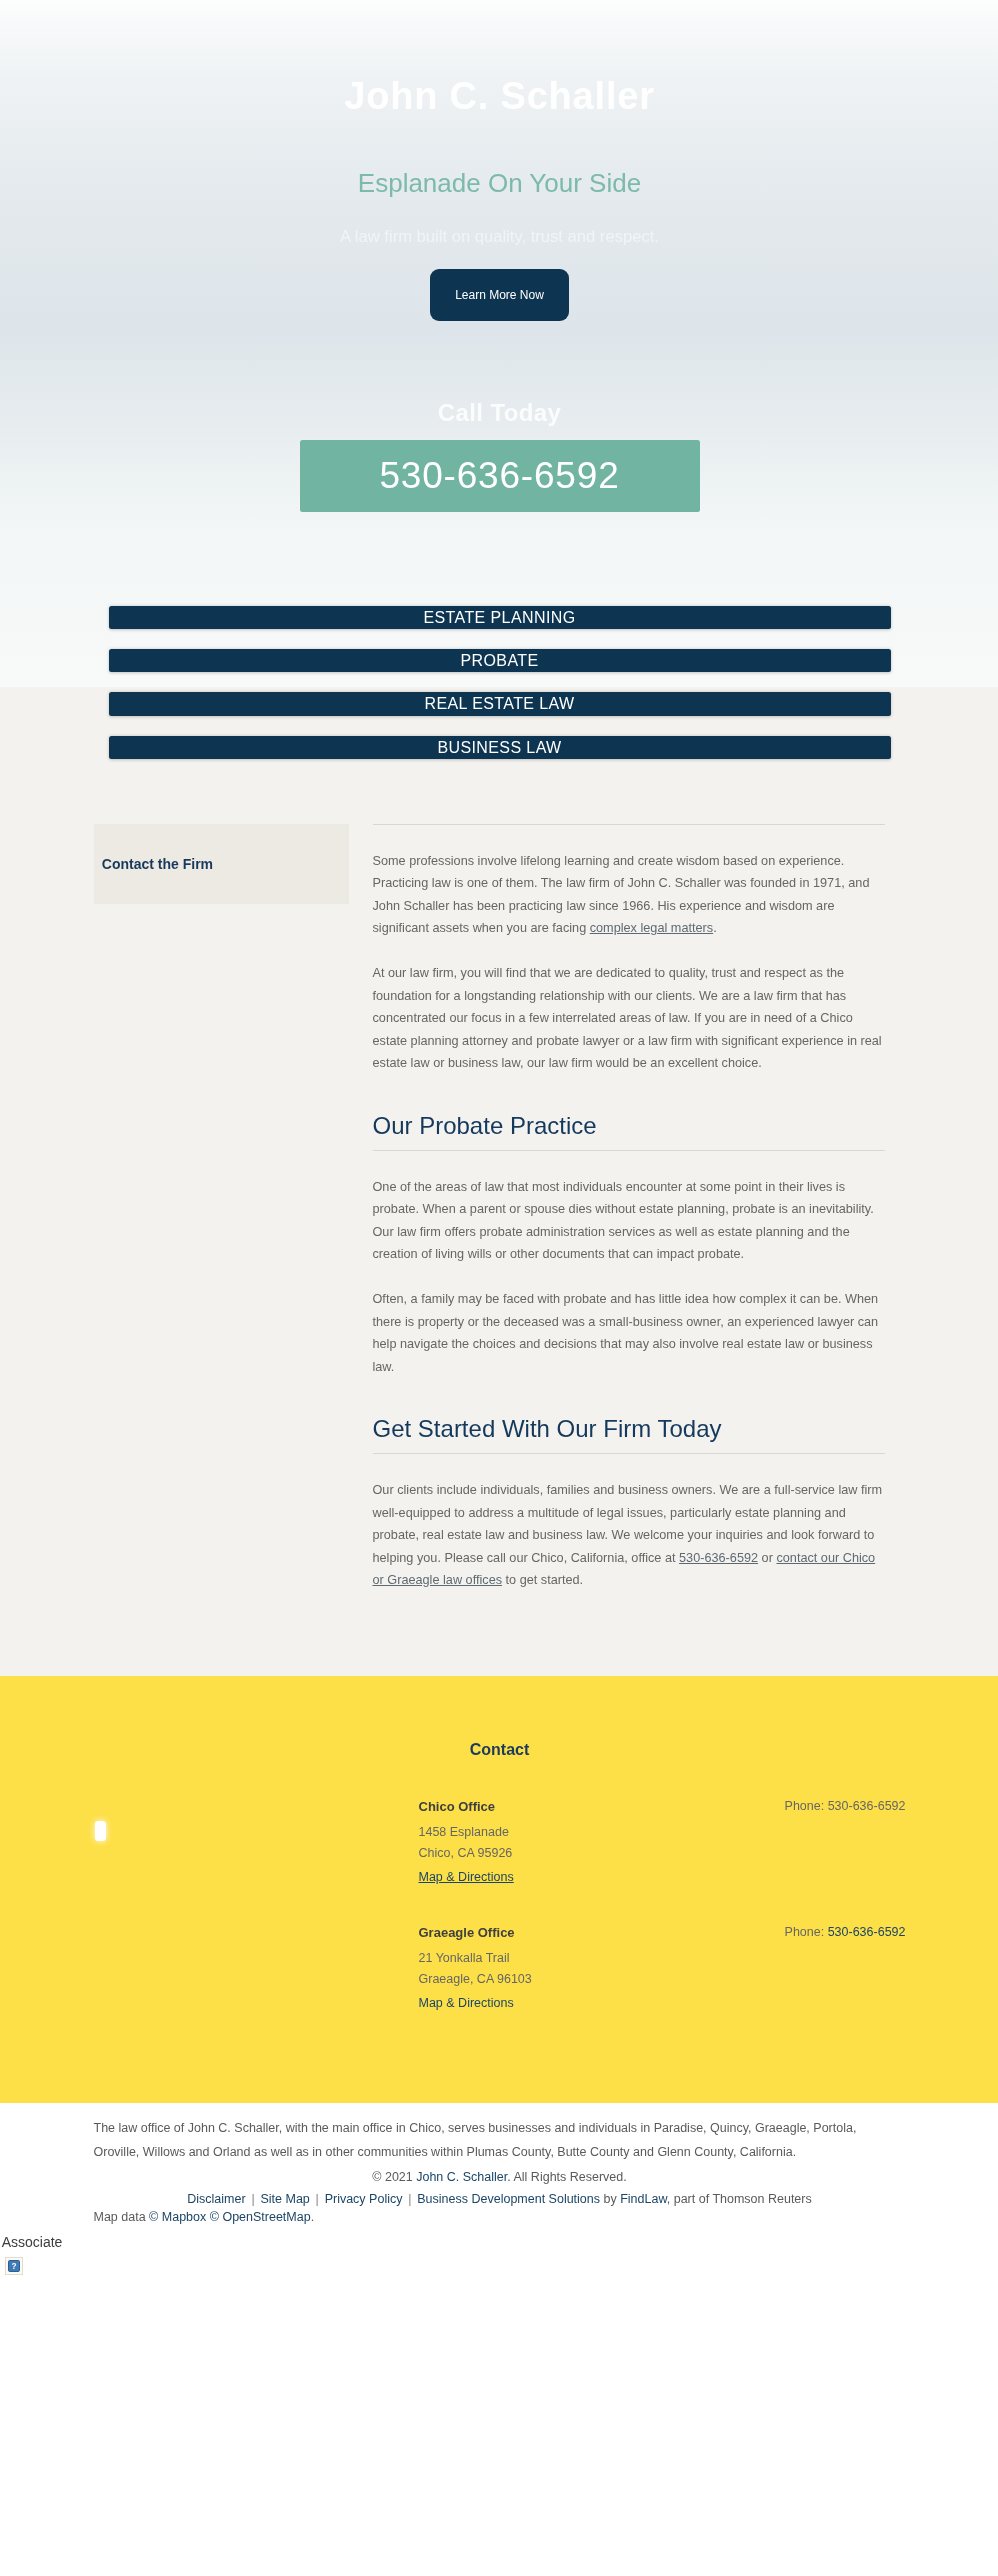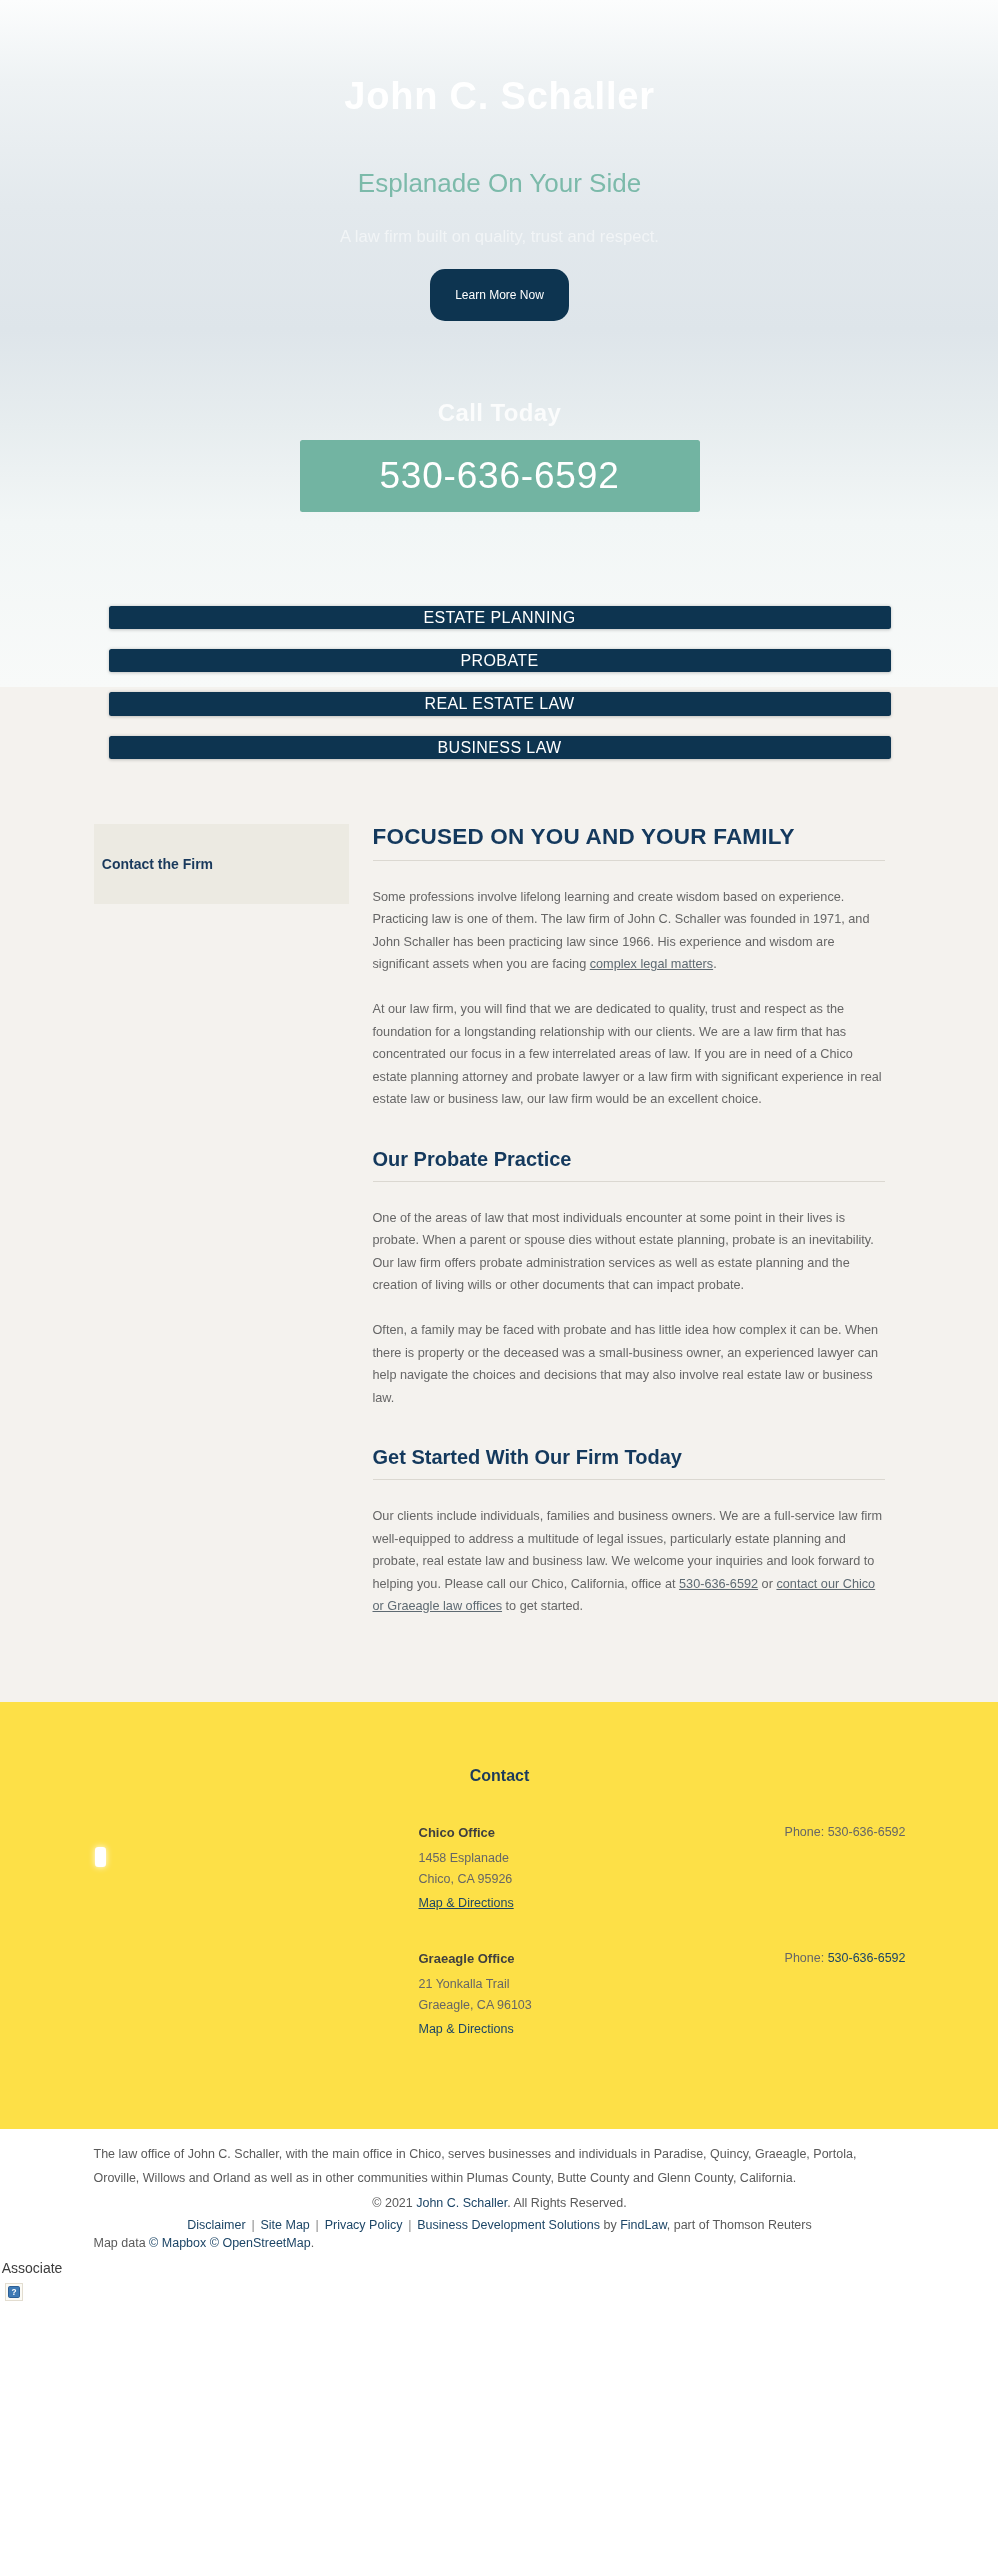--- a/index.html
+++ b/index.html
@@ -25,21 +25,21 @@
   .hero-tagline {
     margin-top: 50px; font-size: 26px; font-weight: 300; color: #7cbaaa;
   }
   .hero-subtagline {
     margin-top: 28px; font-size: 16.6px; color: rgba(255,255,255,0.55);
   }
   .cta-button {
     display: inline-block; margin-top: 21.6px;
     background: #0d3450; color: #ffffff;
     font-size: 12px; font-family: inherit;
-    padding: 19px 25px; border: none; border-radius: 15px; cursor: pointer;
+    padding: 19px 25px; border: none; border-radius: 9px; cursor: pointer;
   }
   .call-today {
     margin-top: 78px; font-size: 24px; font-weight: 700;
     color: rgba(255,255,255,0.82); letter-spacing: 0.4px;
   }
   .phone-banner {
     margin: 13.3px auto 0; width: 400px; height: 72px;
     background: #72b4a2; border-radius: 2.5px;
     display: flex; align-items: center; justify-content: center;
     color: #ffffff; font-size: 37px; letter-spacing: 0.8px; text-decoration: none;
@@ -62,21 +62,21 @@
   .contact-firm-btn {
     background: #eceae2; color: #19395c; font-weight: 700; font-size: 14px;
     padding: 32px 8.3px; cursor: pointer;
   }
   .main-col { margin-left: 24px; width: 512px; }
   .article-heading {
     margin: 0 0 10px; font-size: 22.5px; font-weight: 700;
     color: #14395d; letter-spacing: 0.2px;
   }
   .article-subheading {
-    margin: 37px 0 10px; font-size: 20px; font-weight: 700; color: #14395d;
+    margin: 37px 0 10px; font-size: 24px; font-weight: 400; color: #14395d;
   }
   .rule { border: none; border-bottom: 0.8px solid #dbd8d1; margin: 0 0 25px; }
   .body-p { margin: 0 0 22.5px; font-size: 12.7px; line-height: 22.5px; color: #666666; }
   .body-link { color: #5e6a72; text-decoration: underline; text-align: right; }
 
   
   .contact-section { background: #fde047; padding: 65px 0 52px; }
   .contact-heading {
     margin: 0; text-align: center; font-size: 16px; font-weight: 700; color: #1b3a5c;
   }
@@ -135,21 +135,20 @@
     <div class="practice-box">REAL ESTATE LAW</div>
     <div class="practice-box">BUSINESS LAW</div>
   </div>
 
   <div class="content-cols">
     <div class="sidebar">
       <div class="contact-firm-btn">Contact the Firm</div>
     </div>
 
     <div class="main-col">
-      <h2 class="article-heading">FOCUSED ON YOU AND YOUR FAMILY</h2>
       <hr class="rule">
 
       <p class="body-p"><span>Some professions involve lifelong learning and create wisdom based on experience. Practicing law is one of them. The law firm of John C. Schaller was founded in 1971, and John Schaller has been practicing law since 1966. His experience and wisdom are significant assets when you are facing </span><a class="body-link">complex legal matters</a><span>.</span></p>
 
       <p class="body-p">At our law firm, you will find that we are dedicated to quality, trust and respect as the foundation for a longstanding relationship with our clients. We are a law firm that has concentrated our focus in a few interrelated areas of law. If you are in need of a Chico estate planning attorney and probate lawyer or a law firm with significant experience in real estate law or business law, our law firm would be an excellent choice.</p>
 
       <h3 class="article-subheading">Our Probate Practice</h3>
       <hr class="rule">
 
       <p class="body-p">One of the areas of law that most individuals encounter at some point in their lives is probate. When a parent or spouse dies without estate planning, probate is an inevitability. Our law firm offers probate administration services as well as estate planning and the creation of living wills or other documents that can impact probate.</p>

